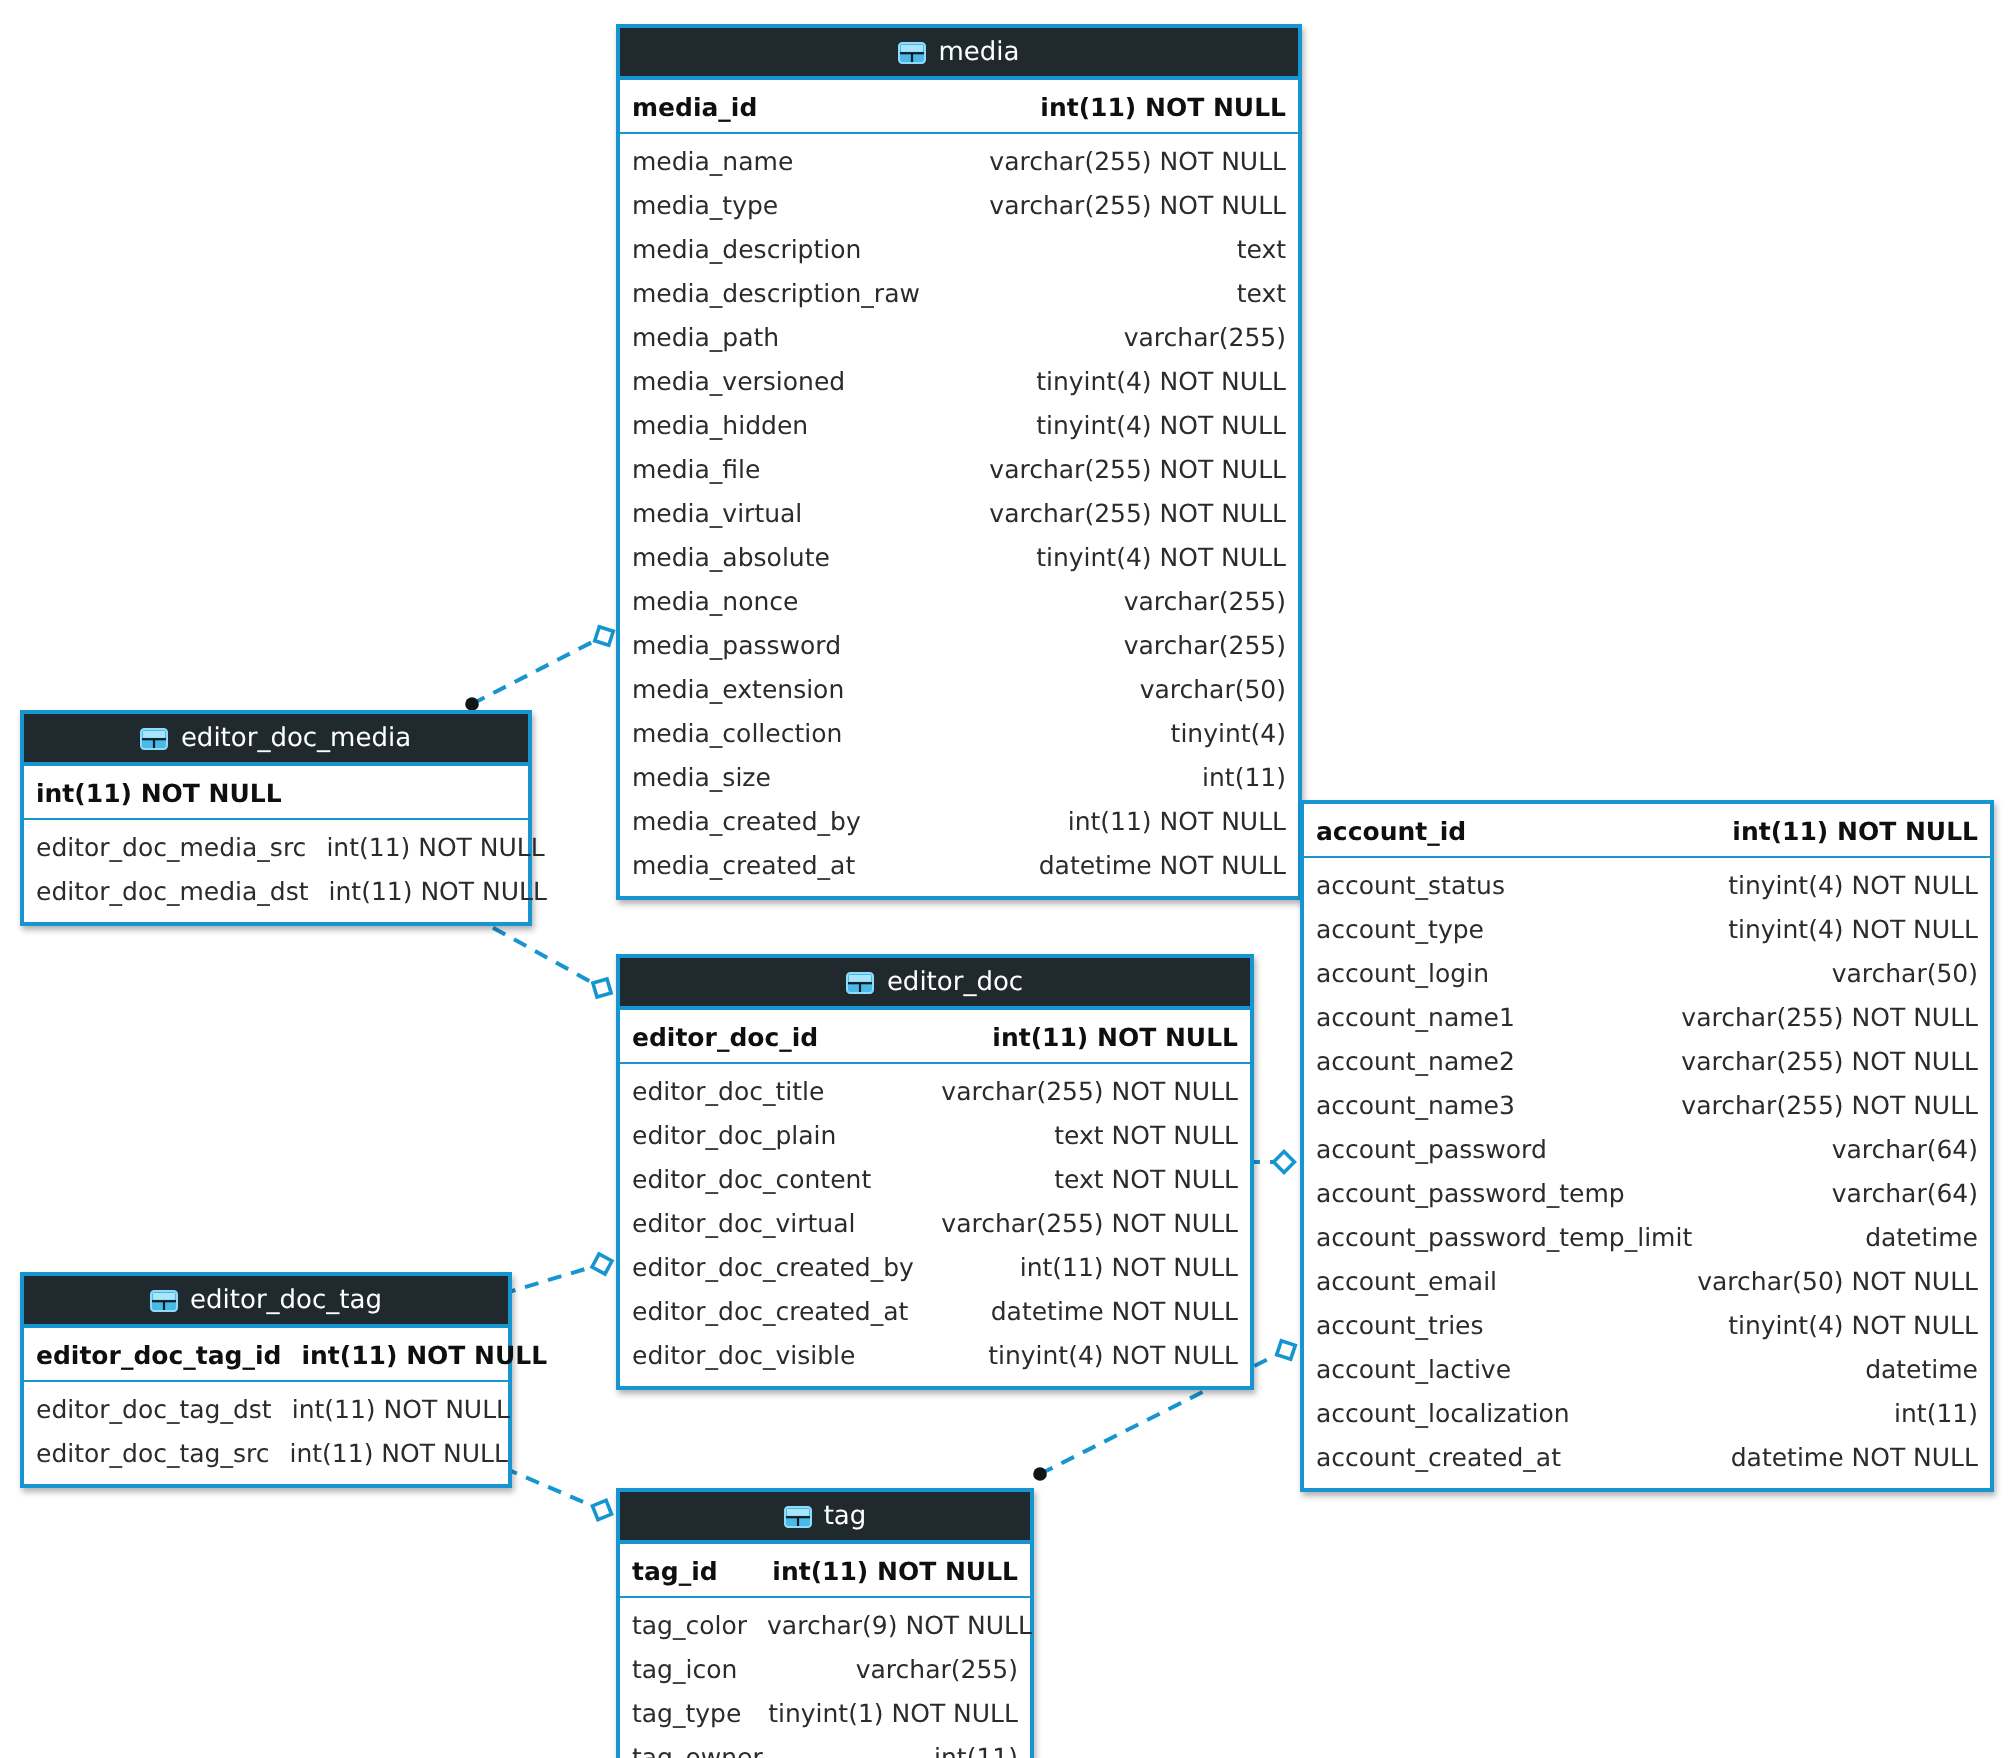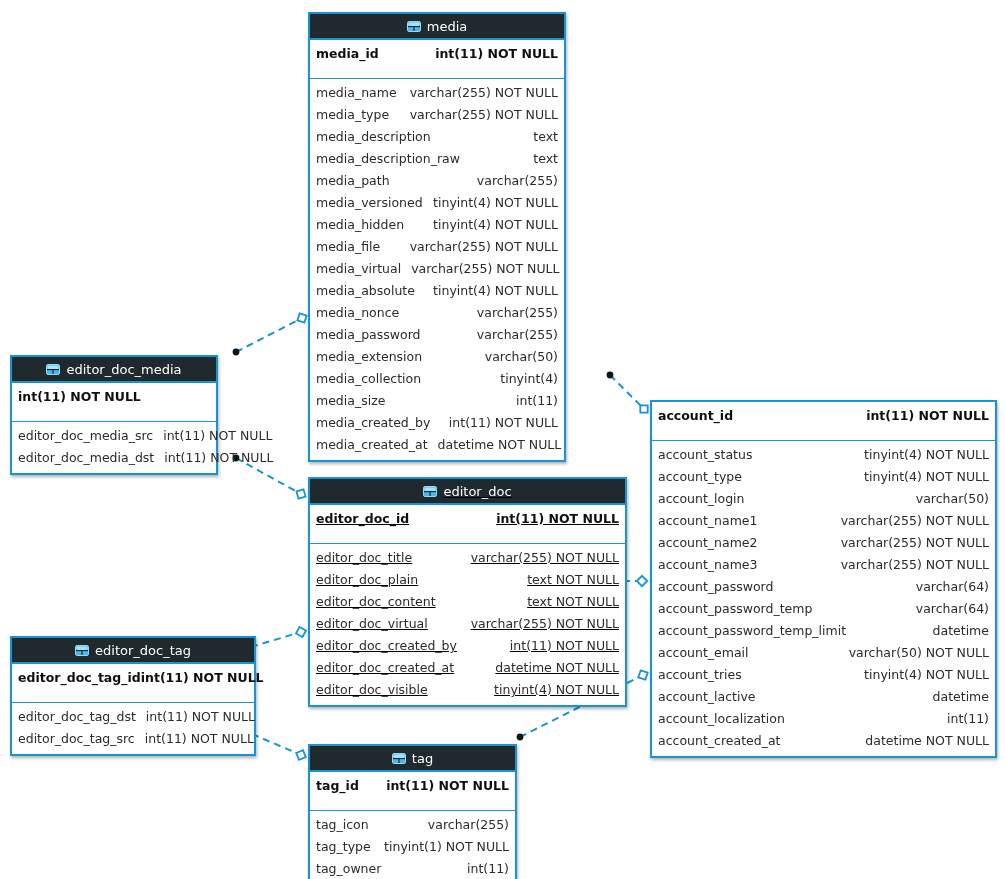--- a/index.html
+++ b/index.html
@@ -22,23 +22,23 @@
     box-sizing:border-box;
   }
   .hdr{
     background:var(--hdr);color:#fff;height:24px;
     display:flex;align-items:center;justify-content:center;gap:6px;
     font-size:13px;border-bottom:2px solid var(--blue);
     cursor:move;
   }
   .tbl-icon{display:inline-flex;line-height:0;}
   .pkrow{
-    display:flex;justify-content:space-between;
+    display:flex;justify-content:space-between;gap:10px;
     font-size:12.5px;font-weight:bold;color:var(--pktxt);
-    line-height:25px;padding:1px 6px 12px 6px;
+    line-height:25px;padding:1px 6px 0 6px;
     border-bottom:1px solid var(--blue);
     white-space:nowrap;
   }
   .tbody{padding:3px 0 4px 0;}
   .frow{
     display:flex;justify-content:space-between;gap:10px;
     font-size:12.5px;color:var(--txt);line-height:22px;
     padding:0 6px;white-space:nowrap;
   }
   .fname{text-align:left;}
@@ -67,21 +67,21 @@
     <circle cx="520" cy="737" r="3.4" class="conndot"></circle>
     <polygon points="647.6434465596303,672.6594009211619 645.3405990788381,679.6434465596303 638.3565534403697,677.3405990788381 640.6594009211619,670.3565534403697" class="conndiamond"></polygon>
     <path d="M251 647 L301 632" class="connline"></path>
     <circle cx="251" cy="647" r="3.4" class="conndot"></circle>
     <polygon points="305.98069668315,630.505790995055 302.494209004945,636.98069668315 296.01930331685,633.494209004945 299.505790995055,627.01930331685" class="conndiamond"></polygon>
     <path d="M252 734 L301 755" class="connline"></path>
     <circle cx="252" cy="734" r="3.4" class="conndot"></circle>
     <polygon points="305.7795541560939,757.0483803526116 298.9516196473883,759.7795541560939 296.2204458439061,752.9516196473884 303.0483803526117,750.2204458439061" class="conndiamond"></polygon>
   </svg>
 
-<div class="db-table" style="left: 308px; top: 12px; width: 258px;">
+<div class="db-table" style="left: 308px; top: 12px; width: 343px;">
     <div class="hdr">
       <span class="tbl-icon">
         <svg width="14" height="11" viewBox="0 0 14 11">
           <rect x="0.5" y="0.5" width="13" height="10" rx="1.6" fill="#49b9e9" stroke="#8edcf8" stroke-width="1"></rect>
           <rect x="1.5" y="1.5" width="11" height="3.4" fill="#a9e4f9"></rect>
           <line x1="1" y1="5.6" x2="13" y2="5.6" stroke="#0f1d23" stroke-width="1.1"></line>
           <line x1="7" y1="5.6" x2="7" y2="10" stroke="#0f1d23" stroke-width="1.1"></line>
         </svg>
       </span>
       <span>media</span>
@@ -154,21 +154,21 @@
       <div class="frow">
         <span class="fname">media_created_by</span>
         <span class="ftype">int(11) NOT NULL</span>
       </div>
       <div class="frow">
         <span class="fname">media_created_at</span>
         <span class="ftype">datetime NOT NULL</span>
       </div>
     </div>
   </div>
-<div class="db-table" style="left: 10px; top: 355px; width: 208px;">
+<div class="db-table" style="left: 10px; top: 355px; width: 256px;">
     <div class="hdr">
       <span class="tbl-icon">
         <svg width="14" height="11" viewBox="0 0 14 11">
           <rect x="0.5" y="0.5" width="13" height="10" rx="1.6" fill="#49b9e9" stroke="#8edcf8" stroke-width="1"></rect>
           <rect x="1.5" y="1.5" width="11" height="3.4" fill="#a9e4f9"></rect>
           <line x1="1" y1="5.6" x2="13" y2="5.6" stroke="#0f1d23" stroke-width="1.1"></line>
           <line x1="7" y1="5.6" x2="7" y2="10" stroke="#0f1d23" stroke-width="1.1"></line>
         </svg>
       </span>
       <span>editor_doc_media</span>
@@ -180,21 +180,21 @@
       <div class="frow">
         <span class="fname">editor_doc_media_src</span>
         <span class="ftype">int(11) NOT NULL</span>
       </div>
       <div class="frow">
         <span class="fname">editor_doc_media_dst</span>
         <span class="ftype">int(11) NOT NULL</span>
       </div>
     </div>
   </div>
-<div class="db-table" style="left: 308px; top: 477px; width: 319px; text-decoration: underline;">
+<div class="db-table" style="left: 308px; top: 477px; width: 319px;">
     <div class="hdr">
       <span class="tbl-icon">
         <svg width="14" height="11" viewBox="0 0 14 11">
           <rect x="0.5" y="0.5" width="13" height="10" rx="1.6" fill="#49b9e9" stroke="#8edcf8" stroke-width="1"></rect>
           <rect x="1.5" y="1.5" width="11" height="3.4" fill="#a9e4f9"></rect>
           <line x1="1" y1="5.6" x2="13" y2="5.6" stroke="#0f1d23" stroke-width="1.1"></line>
           <line x1="7" y1="5.6" x2="7" y2="10" stroke="#0f1d23" stroke-width="1.1"></line>
         </svg>
       </span>
       <span>editor_doc</span>
@@ -272,20 +272,24 @@
         </svg>
       </span>
       <span>tag</span>
     </div>
     <div class="pkrow">
       <span class="fname">tag_id</span>
       <span class="ftype">int(11) NOT NULL</span>
     </div>
     <div class="tbody">
       <div class="frow">
+        <span class="fname">tag_color</span>
+        <span class="ftype">varchar(9) NOT NULL</span>
+      </div>
+      <div class="frow">
         <span class="fname">tag_icon</span>
         <span class="ftype">varchar(255)</span>
       </div>
       <div class="frow">
         <span class="fname">tag_type</span>
         <span class="ftype">tinyint(1) NOT NULL</span>
       </div>
       <div class="frow">
         <span class="fname">tag_owner</span>
         <span class="ftype">int(11)</span>

